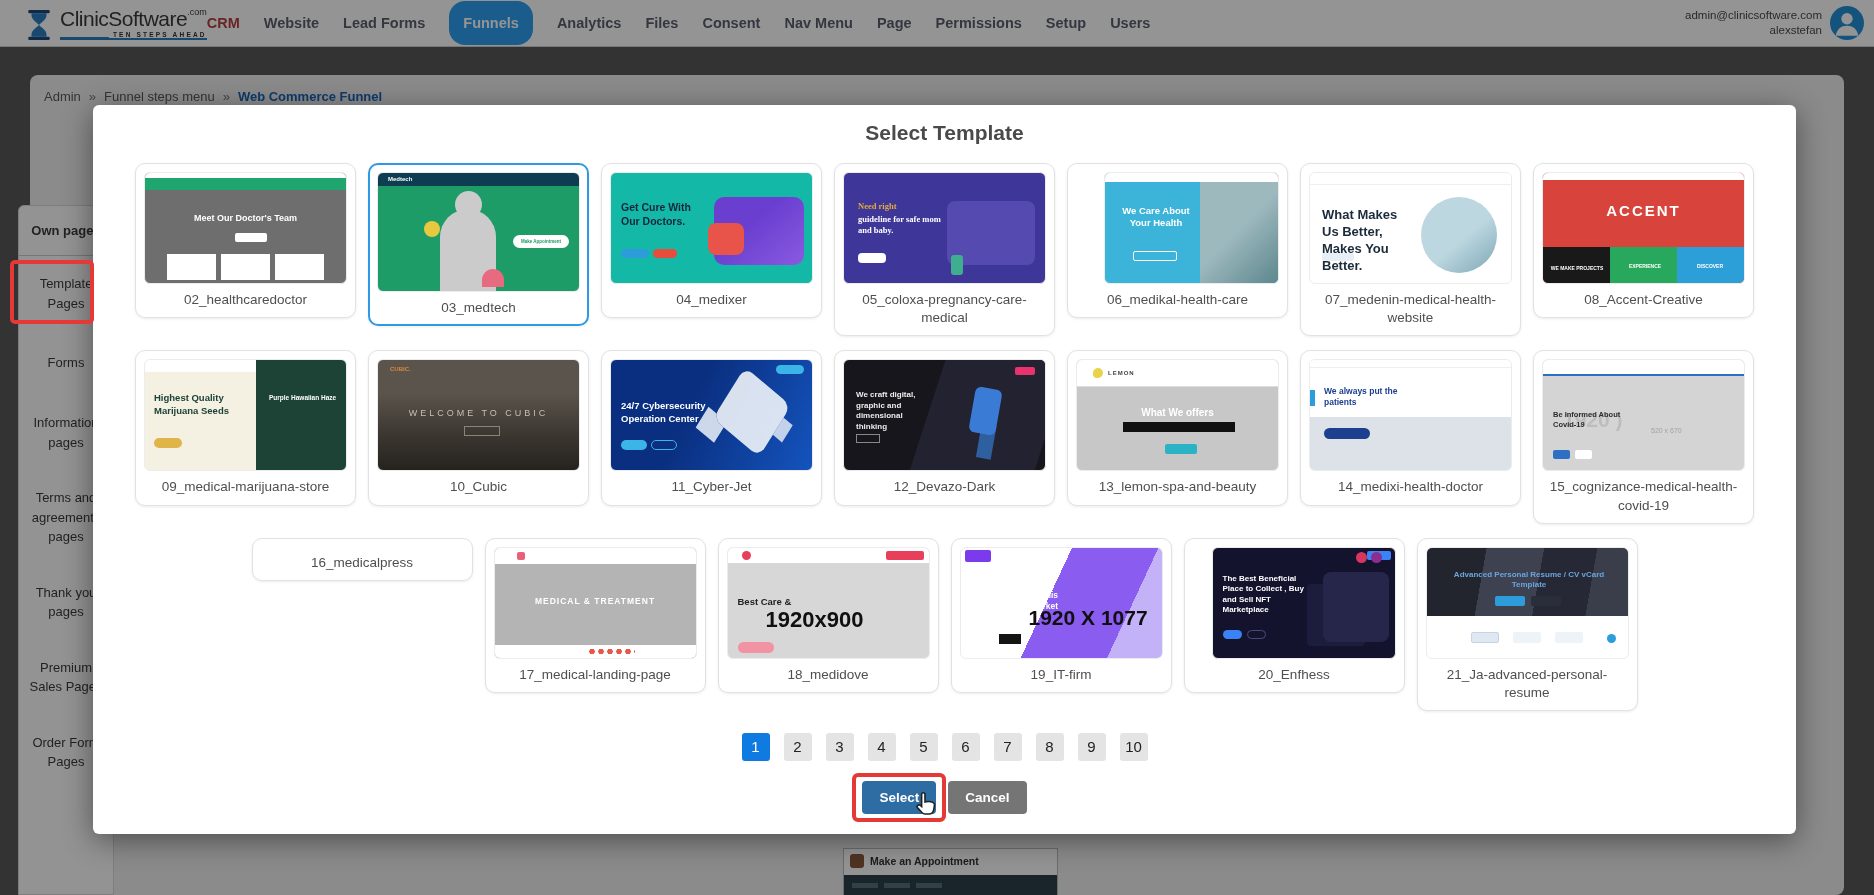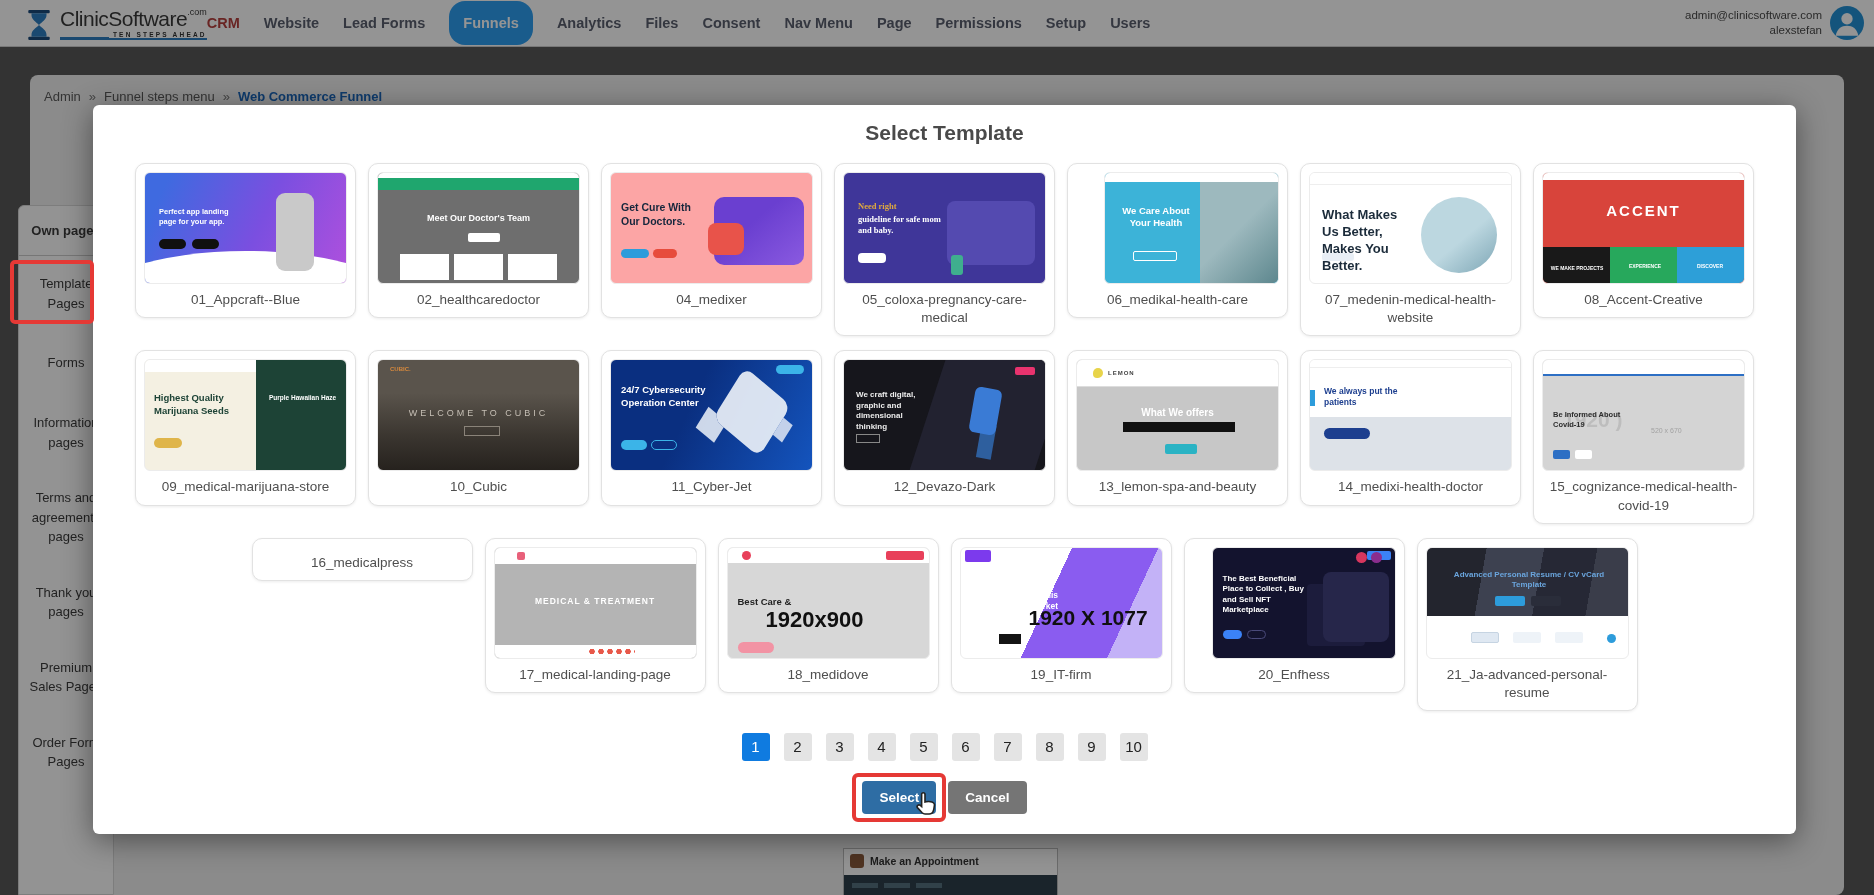--- a/index.html
+++ b/index.html
@@ -73,21 +73,21 @@
   .t2 .a { left:0; right:0; top:40px; text-align:center; color:#fff; font-size:9px; }
   .t2 .b { left:90px; top:60px; width:32px; height:9px; background:#fff; border-radius:2px; }
   .t3 { background:linear-gradient(#0e3d52 0 13px,#1e9c67 13px 100%); }
   .t3::before { content:""; position:absolute; left:62px; top:36px; width:56px; height:90px; background:#cbcbcb; border-radius:28px 28px 0 0; }
   .t3::after { content:""; position:absolute; left:77px; top:18px; width:27px; height:27px; background:#cbcbcb; border-radius:50%; }
   .t3 .a { left:10px; top:3px; color:#fff; font-size:6px; }
   .t3 .b { right:10px; top:62px; width:56px; height:13px; background:#fff; border-radius:7px; color:#1e9c67;
     font-size:4.5px; text-align:center; line-height:13px; z-index:3; }
   .t3 .c { left:46px; top:48px; width:16px; height:16px; background:#e8c93e; border-radius:50%; }
   .t3 .d { left:104px; bottom:4px; width:22px; height:18px; background:#e86a80; border-radius:11px 11px 0 0; z-index:2; }
-  .t4 { background:#fca5a5; }
+  .t4 { background:#14b8a6; }
   .t4::before { content:""; position:absolute; right:8px; top:24px; width:90px; height:68px;
     background:linear-gradient(140deg,#6a3fd0 0 40%,#8a5ae0 100%); border-radius:10px; }
   .t4::after { content:""; position:absolute; right:68px; top:50px; width:36px; height:32px; background:#e8534a; border-radius:8px; }
   .t4 .a { left:10px; top:28px; width:86px; color:#15263c; font-size:10.5px; }
   .t4 .b { left:10px; top:76px; width:28px; height:9px; background:#2d9cdb; border-radius:5px; }
   .t4 .c { left:42px; top:76px; width:24px; height:9px; background:#e74c3c; border-radius:5px; }
   .t5 { background:#3f3699; }
   .t5::before { content:""; position:absolute; right:10px; top:28px; width:88px; height:64px; background:#544ab0; border-radius:8px; }
   .t5::after { content:""; position:absolute; right:82px; bottom:8px; width:12px; height:20px; background:#3fae8e; border-radius:3px; }
   .t5 .a { left:14px; top:28px; color:#e0a93e; font-size:8.5px; font-family:"Liberation Serif",serif; }
@@ -119,21 +119,21 @@
   .t9 .b { left:9px; top:78px; width:28px; height:10px; background:#dfb54a; border-radius:5px; }
   .t9 .c { left:124px; top:34px; width:72px; color:#fff; font-size:6.5px; }
   .t10 { background:linear-gradient(#5a544c 0 30%,#3a352f 70%,#26221e 100%); }
   .t10 .a { left:0; right:0; top:48px; text-align:center; color:#c6bfb5; font-size:9px; letter-spacing:3px; font-weight:normal; }
   .t10 .b { left:12px; top:6px; color:#d98a3d; font-size:6px; }
   .t10 .c { left:86px; top:66px; width:36px; height:10px; border:1px solid #8a8379; }
   .t11 { background:linear-gradient(115deg,#0a2f80 0 40%,#1454bd 100%); }
   .t11::before { content:""; position:absolute; right:30px; top:22px; width:60px; height:60px;
     background:rgba(240,244,250,.9); border-radius:10px; transform:rotate(40deg) skewX(8deg);
     box-shadow:-28px 36px 0 -18px rgba(240,244,250,.85), 32px -6px 0 -20px rgba(240,244,250,.8); }
-  .t11 .a { left:10px; top:24px; width:96px; color:#fff; font-size:9.5px; }
+  .t11 .a { left:10px; top:40px; width:96px; color:#fff; font-size:9.5px; }
   .t11 .b { left:10px; top:80px; width:26px; height:10px; background:#3bb4e8; border-radius:5px; }
   .t11 .c { left:40px; top:80px; width:26px; height:10px; border:1px solid #3bb4e8; border-radius:5px; }
   .t11 .d { right:8px; top:5px; width:28px; height:9px; background:#3bb4e8; border-radius:5px; }
   .t12 { background:#16161c; }
   .t12::before { content:""; position:absolute; left:40%; top:-20%; width:62%; height:160%; background:#222230; transform:skewX(-18deg); }
   .t12::after { content:""; position:absolute; right:46px; top:28px; width:27px; height:46px; background:#3a7bd5;
     border-radius:6px; transform:rotate(10deg); box-shadow:6px 30px 0 -6px #2e5f9e; }
   .t12 .a { left:12px; top:30px; width:78px; color:#ececec; font-size:8px; z-index:2; }
   .t12 .b { right:10px; top:7px; width:20px; height:8px; background:#e8336e; border-radius:2px; }
   .t12 .c { left:12px; top:74px; width:24px; height:9px; border:1px solid #888; z-index:2; }
@@ -295,36 +295,36 @@
 </div>
 
 <div class="overlay"></div>
 
 <div class="red-frame-sidebar"></div>
 
 <div class="modal">
   <div class="modal-title">Select Template</div>
   <div class="grid" id="template-grid">
       <div class="card">
-        <div class="thumb t1">
-          <span class="a">Perfect app landing page for your app.</span>
-          <span class="b"></span>
-          <span class="c"></span>
-          <span class="d"></span>
-        </div>
-        <div class="card-label">01_Appcraft--Blue</div>
-      </div>
-      <div class="card">
         <div class="thumb t2">
           <span class="a">Meet Our Doctor's Team</span>
           <span class="b"></span>
           <span class="c"></span>
           <span class="d"></span>
         </div>
         <div class="card-label">02_healthcaredoctor</div>
+      </div>
+      <div class="card selected">
+        <div class="thumb t3">
+          <span class="a">Medtech</span>
+          <span class="b">Make Appointment</span>
+          <span class="c"></span>
+          <span class="d"></span>
+        </div>
+        <div class="card-label">03_medtech</div>
       </div>
       <div class="card">
         <div class="thumb t4">
           <span class="a">Get Cure With Our Doctors.</span>
           <span class="b"></span>
           <span class="c"></span>
           <span class="d"></span>
         </div>
         <div class="card-label">04_medixer</div>
       </div>

